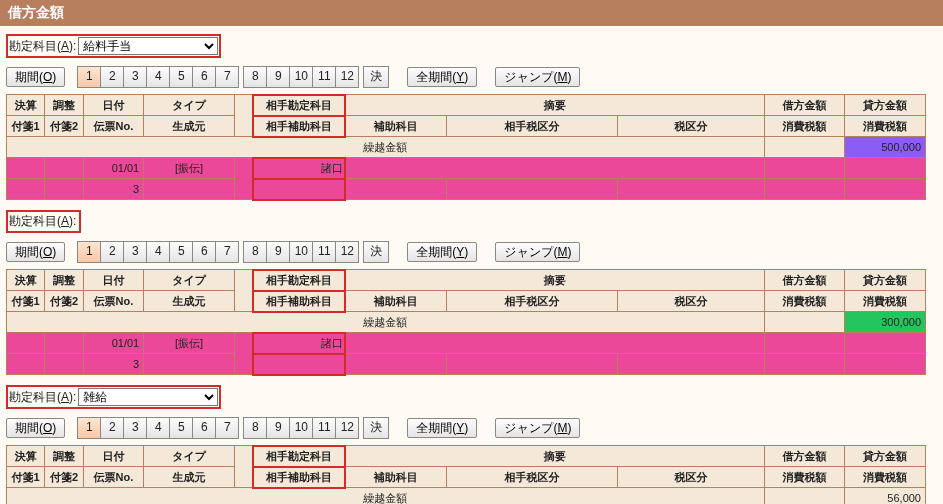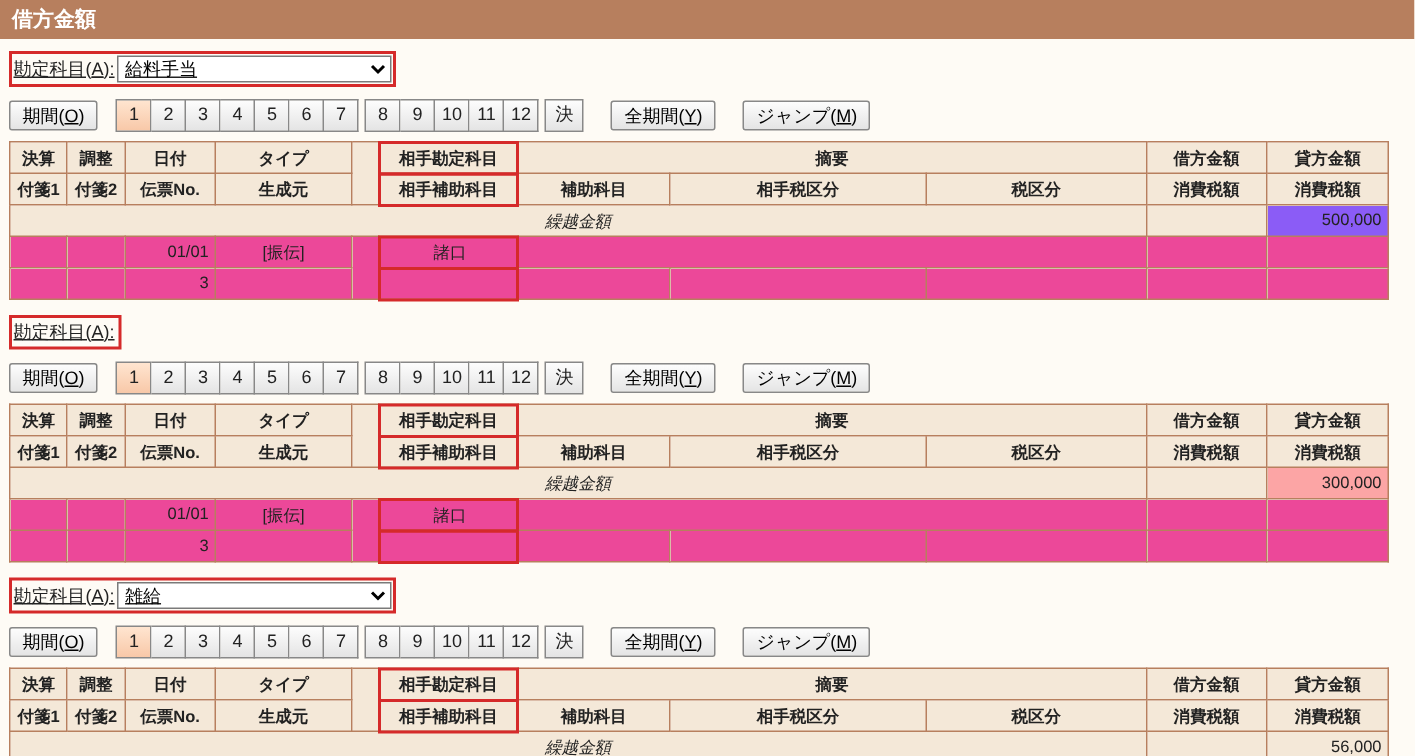--- a/index.html
+++ b/index.html
@@ -19,32 +19,31 @@
   .section {
     padding: 2px 6px 2px 6px;
   }
   .account-row {
     display: inline-flex;
     align-items: center;
     margin: 6px 0 4px 0;
     border: 2px solid #d52a2a;
     padding: 1px 1px;
     background:#fefbf5;
-    text-decoration:underline;
   }
   .lbl {
     font-size: 12px;
     margin-right: 2px;
     white-space: nowrap;
   }
   .lbl u { text-decoration: underline; }
   select.account {
     font-size: 12px;
     height: 18px;
-    width: 183px;
+    width: 140px;
     border: 1px solid #7a7a7a;
     background: #fff;
   }
   .period-bar {
     display: flex;
     align-items: center;
     gap: 4px;
     margin: 4px 0 6px 0;
   }
   .btn {
@@ -96,26 +95,25 @@
     overflow:hidden;
   }
   table.ledger td {
     background:#ec4899;
   }
   table.ledger td.r {
     text-align: right;
     padding-right: 4px;
   }
   table.ledger td.l {
-    text-align: center;
+    text-align: right;
     padding-left: 4px;
   }
   .balance-label {
     text-align:center;
-    font-style:italic;
   }
   .redbox-col {
     outline:2px solid #d52a2a;
     outline-offset:-1px;
   }
 </style>
 </head>
 <body>
 
 <div class="titlebar">
@@ -293,21 +291,21 @@
       <th class="redbox-col">相手補助科目</th>
       <th>補助科目</th>
       <th>相手税区分</th>
       <th>税区分</th>
       <th>消費税額</th>
       <th>消費税額</th>
     </tr>
     <tr>
       <td colspan="9" style="background:#f4e8d8" class="balance-label">繰越金額</td>
       <td class="r" style="background:#f4e8d8"></td>
-      <td class="r" style="background:#fca5a5">300,000</td>
+      <td class="r" style="background:#22c55e">300,000</td>
     </tr>
     <tr>
       <td></td>
           <td></td>
       <td class="r">01/01</td>
       <td>[振伝]</td>
       <td rowspan="2"></td>
       <td class="l redbox-col">諸口</td>
       <td colspan="3" class="l"></td>
       <td class="r"></td>

